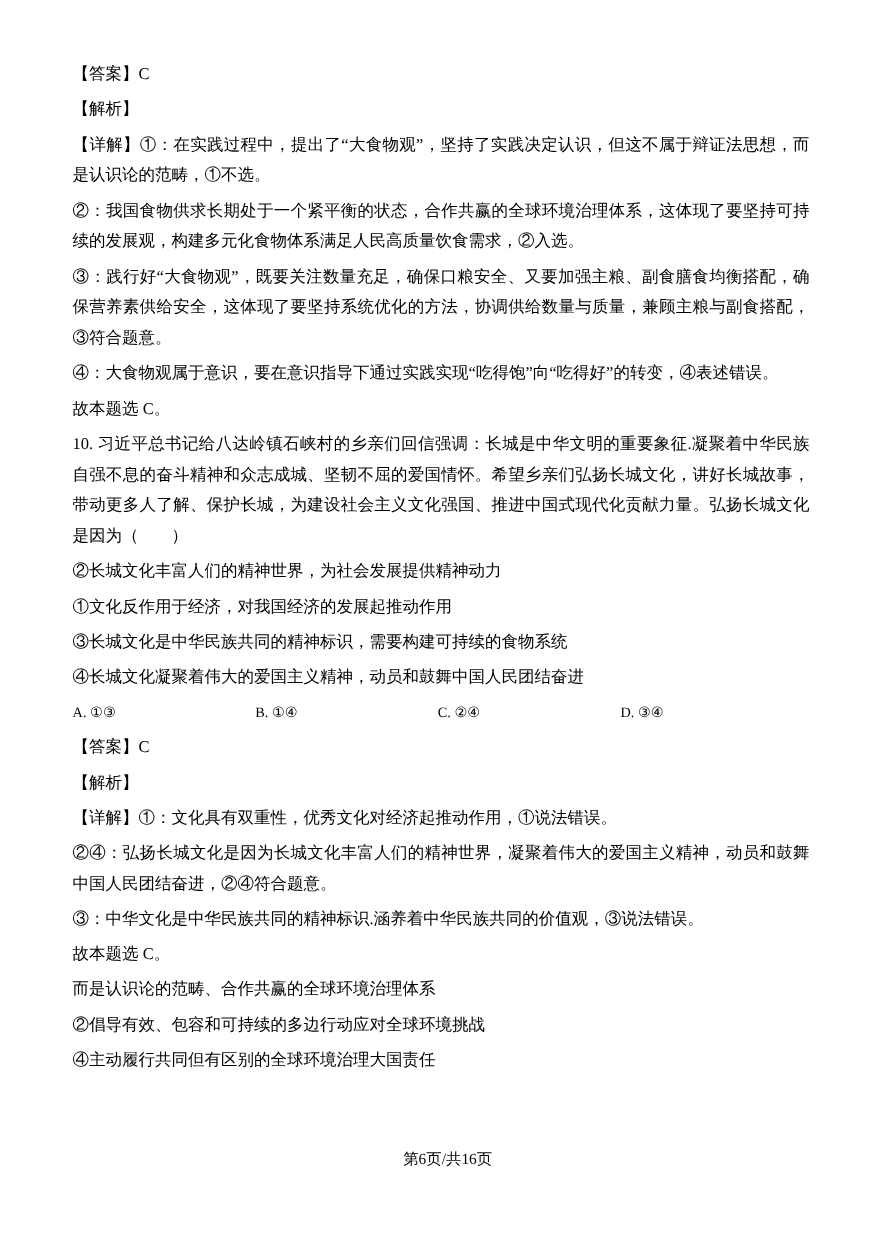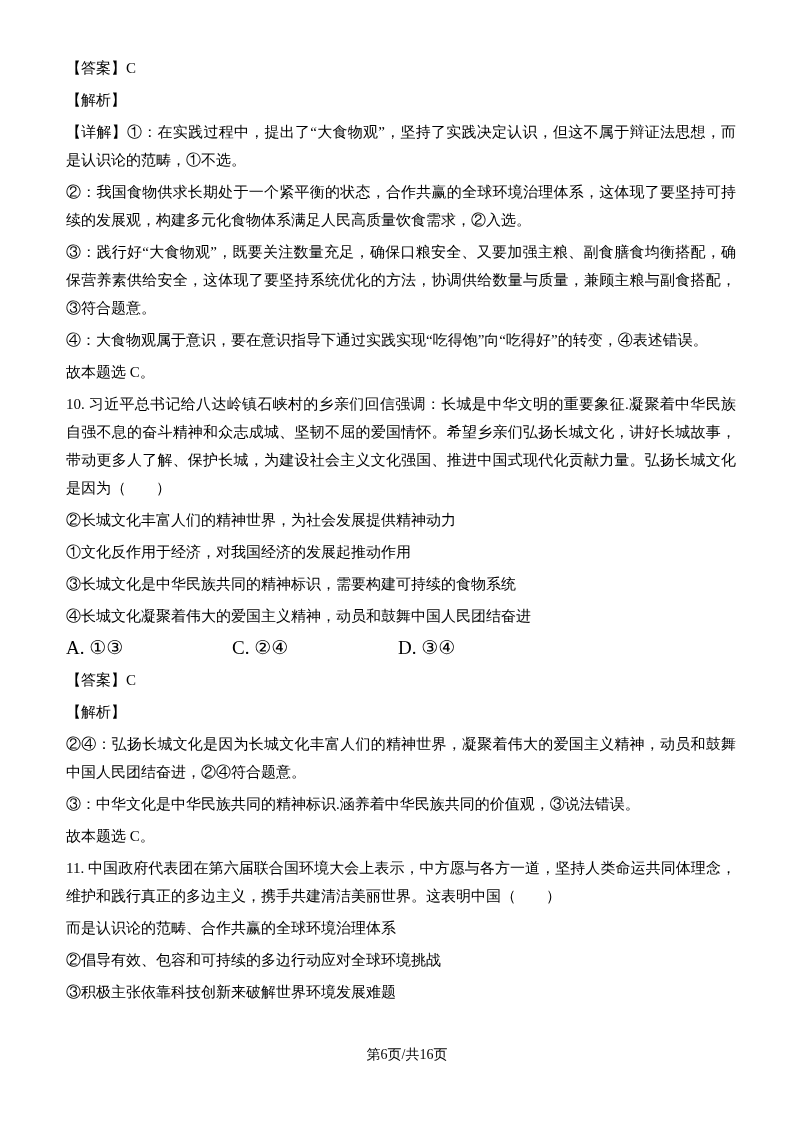--- a/index.html
+++ b/index.html
@@ -25,21 +25,21 @@
   .para {
     font-size: 15px;
     line-height: 28px;
     margin: 0 0 4px 0;
     text-align: justify;
     text-justify: inter-ideograph;
     word-break: break-all;
   }
   .options-row {
     display: flex;
-    font-size: 19px;
+    font-size: 13px;
     line-height: 28px;
     margin: 0 0 4px 0;
   }
   .option {
     width: 166px;
     flex: 0 0 auto;
   }
   .option:last-child {
     width: auto;
     text-align: right;
@@ -66,27 +66,28 @@
       <p class="para">③：践行好“大食物观”，既要关注数量充足，确保口粮安全、又要加强主粮、副食膳食均衡搭配，确保营养素供给安全，这体现了要坚持系统优化的方法，协调供给数量与质量，兼顾主粮与副食搭配，③符合题意。</p>
       <p class="para">④：大食物观属于意识，要在意识指导下通过实践实现“吃得饱”向“吃得好”的转变，④表述错误。</p>
       <p class="para">故本题选 C。</p>
       <p class="para">10. 习近平总书记给八达岭镇石峡村的乡亲们回信强调：长城是中华文明的重要象征.凝聚着中华民族自强不息的奋斗精神和众志成城、坚韧不屈的爱国情怀。希望乡亲们弘扬长城文化，讲好长城故事，带动更多人了解、保护长城，为建设社会主义文化强国、推进中国式现代化贡献力量。弘扬长城文化是因为（　　）</p>
       <p class="para">②长城文化丰富人们的精神世界，为社会发展提供精神动力</p>
       <p class="para">①文化反作用于经济，对我国经济的发展起推动作用</p>
       <p class="para">③长城文化是中华民族共同的精神标识，需要构建可持续的食物系统</p>
       <p class="para">④长城文化凝聚着伟大的爱国主义精神，动员和鼓舞中国人民团结奋进</p>
       <div class="options-row">
         <span class="option">A. ①③</span>
+        <span class="option">B. ①④</span>
         <span class="option">C. ②④</span>
         <span class="option">D. ③④</span>
       </div>
       <p class="para">【答案】C</p>
       <p class="para">【解析】</p>
+      <p class="para">【详解】①：文化具有双重性，优秀文化对经济起推动作用，①说法错误。</p>
       <p class="para">②④：弘扬长城文化是因为长城文化丰富人们的精神世界，凝聚着伟大的爱国主义精神，动员和鼓舞中国人民团结奋进，②④符合题意。</p>
       <p class="para">③：中华文化是中华民族共同的精神标识.涵养着中华民族共同的价值观，③说法错误。</p>
       <p class="para">故本题选 C。</p>
-      <p class="para">11. 中国政府代表团在第六届联合国环境大会上表示，中方愿与各方一道，坚持人类命运共同体理念，维护和践行真正的多边主义，携手共建清洁美丽世界。这表明中国（　　）</p>
       <p class="para">而是认识论的范畴、合作共赢的全球环境治理体系</p>
       <p class="para">②倡导有效、包容和可持续的多边行动应对全球环境挑战</p>
-      <p class="para">③积极主张依靠科技创新来破解世界环境发展难题</p>
+      <p class="para">④主动履行共同但有区别的全球环境治理大国责任</p>
     </div>
   <div class="footer">第6页/共16页</div>
 </div>
 
 </body></html>

